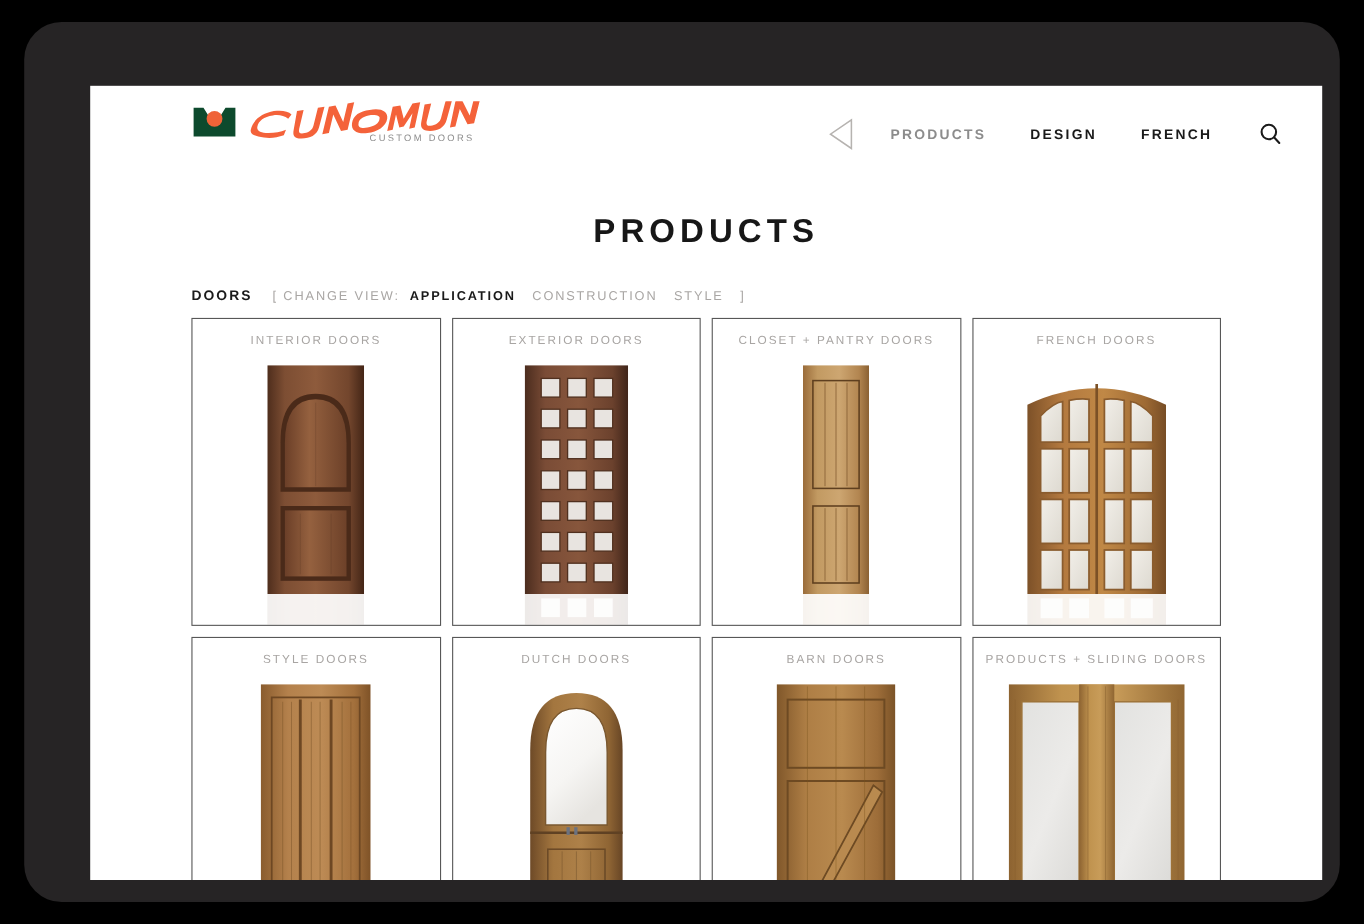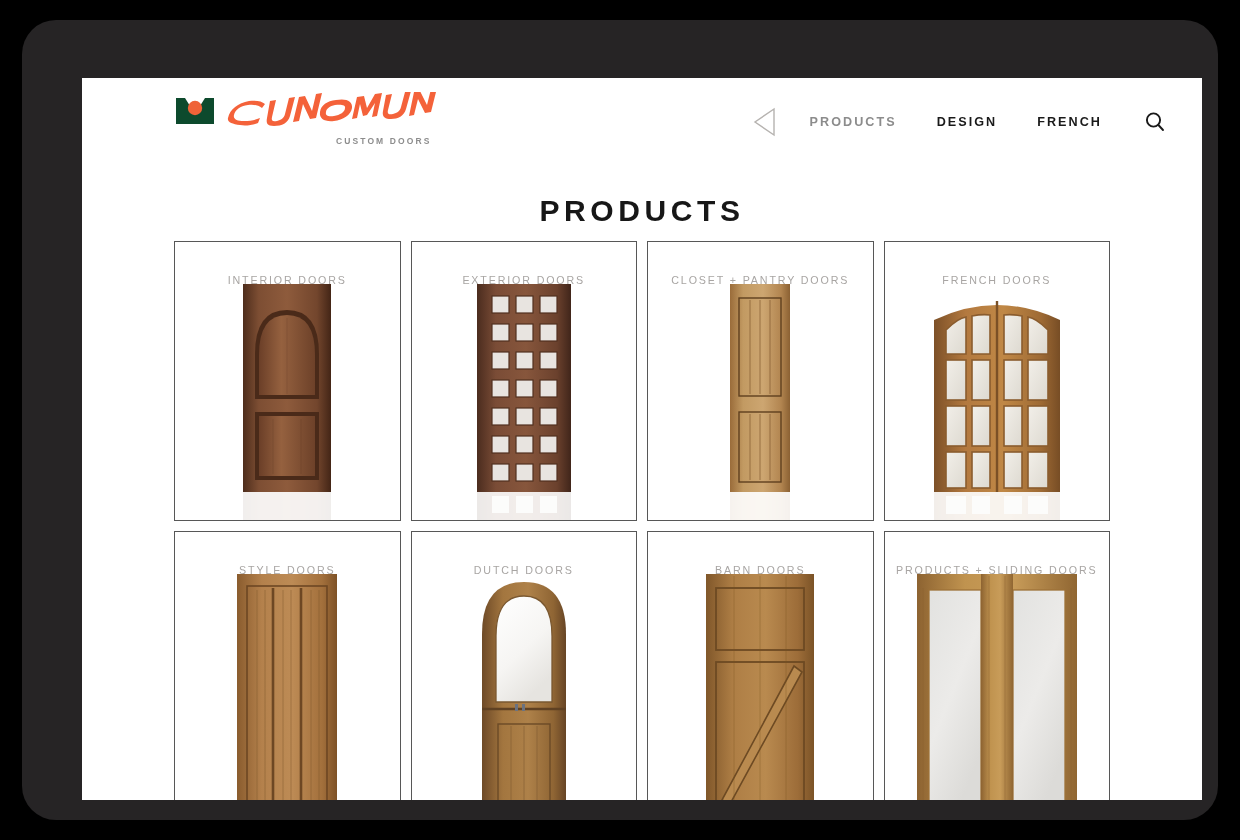--- a/index.html
+++ b/index.html
@@ -51,25 +51,25 @@
   #logo-wordmark {
     position: absolute;
     left: 50px;
     top: 0px;
     width: 215px;
     height: 36px;
   }
   #logo-tagline {
     position: absolute;
     left: 162px;
-    top: 44px;
+    top: 28px;
     font-size: 8.5px;
     letter-spacing: 2.1px;
     color: #8d8d8d;
-    font-weight: 700;
+    font-weight: 400;
     white-space: nowrap;
   }
 
   #main-nav {
     position: absolute;
     right: 32px;
     top: 26px;
     display: flex;
     align-items: center;
     gap: 0;
@@ -158,21 +158,21 @@
     overflow: hidden;
     cursor: pointer;
     box-sizing: border-box;
   }
   .product-card-label {
     text-align: center;
     font-size: 10.7px;
     letter-spacing: 1.85px;
     color: #a8a5a3;
     font-weight: 500;
-    margin-top: 32px;
+    margin-top: 14px;
     white-space: nowrap;
   }
   .product-card-image {
     position: absolute;
     left: 0; right: 0;
     top: 42px; bottom: 0;
     display: flex;
     align-items: flex-start;
     justify-content: center;
   }
@@ -224,20 +224,29 @@
           <svg width="22" height="22" viewBox="0 0 22 22">
             <circle cx="9.5" cy="9" r="6.6" fill="none" stroke="#1a1a1a" stroke-width="1.9"></circle>
             <line x1="14.4" y1="14" x2="19" y2="19" stroke="#1a1a1a" stroke-width="1.9" stroke-linecap="round"></line>
           </svg>
         </div>
       </div>
     </div>
 
     <div id="page-title">PRODUCTS</div>
 
+    <div id="filter-bar">
+      <span id="filter-section-label">DOORS</span>
+      <span class="filter-bracket open">[</span>
+      <span class="filter-prefix" style="margin-left:5px">CHANGE VIEW:</span>
+      <span class="filter-option is-selected">APPLICATION</span>
+      <span class="filter-option">CONSTRUCTION</span>
+      <span class="filter-option">STYLE</span>
+      <span class="filter-bracket">]</span>
+    </div>
 
     <div id="product-grid">
 
       <div class="product-card">
         <div class="product-card-label">INTERIOR DOORS</div>
         <div class="product-card-image">
           <svg width="88" height="240" viewBox="0 0 88 240">
             <defs>
               <linearGradient id="g1face" x1="0" y1="0" x2="1" y2="0">
                 <stop offset="0%" stop-color="#4e2d1c"></stop>

